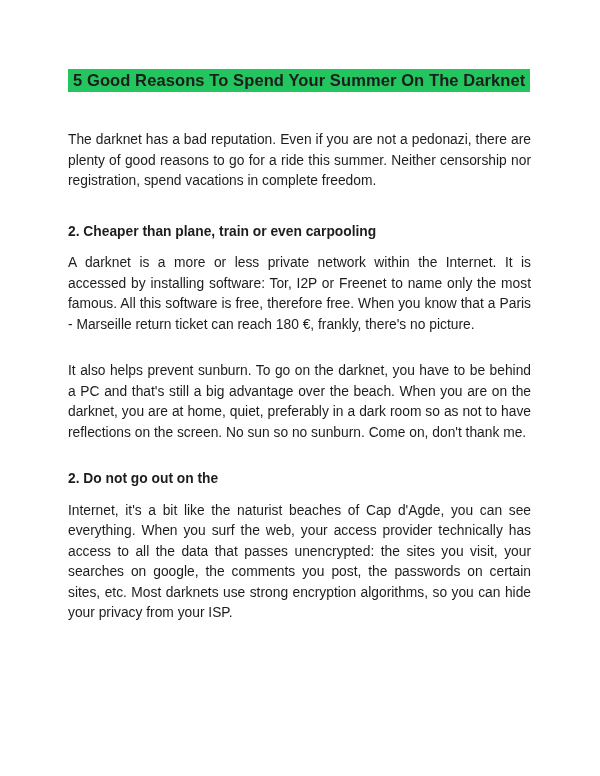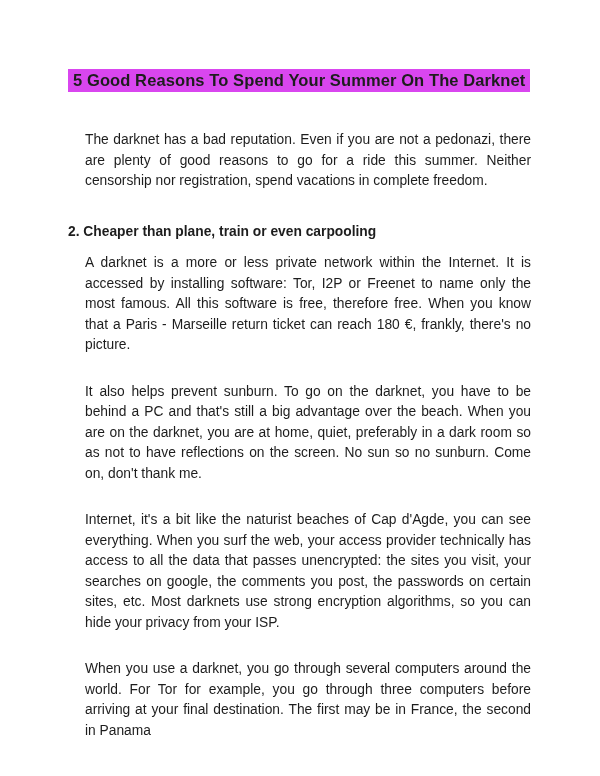--- a/index.html
+++ b/index.html
@@ -21,25 +21,25 @@
   }
   .title {
     margin: 0 0 37px 0;
     font-size: 16.5px;
     font-weight: bold;
     line-height: 25px;
     letter-spacing: 0.1px;
     white-space: nowrap;
   }
   .title .hl {
-    background: #d946ef;
+    background: #22c55e;
     padding: 2px 5px 3px 5px;
   }
   .para {
-    margin: 0 0 26px 17px;
+    margin: 0 0 26px 0;
     font-size: 13.8px;
     line-height: 20.5px;
     text-align: justify;
     text-justify: inter-word;
   }
   .para.intro {
     margin-bottom: 30px;
   }
   .heading {
     margin: 0 0 11px 0;
@@ -59,18 +59,18 @@
   <h1 class="title"><span class="hl">5 Good Reasons To Spend Your Summer On The Darknet</span></h1>
 
   <p class="para intro">The darknet has a bad reputation. Even if you are not a pedonazi, there are plenty of good reasons to go for a ride this summer. Neither censorship nor registration, spend vacations in complete freedom.</p>
 
   <h2 class="heading">2. Cheaper than plane, train or even carpooling</h2>
 
   <p class="para">A darknet is a more or less private network within the Internet. It is accessed by installing software: Tor, I2P or Freenet to name only the most famous. All this software is free, therefore free. When you know that a Paris - Marseille return ticket can reach 180 €, frankly, there's no picture.</p>
 
   <p class="para">It also helps prevent sunburn. To go on the darknet, you have to be behind a PC and that's still a big advantage over the beach. When you are on the darknet, you are at home, quiet, preferably in a dark room so as not to have reflections on the screen. No sun so no sunburn. Come on, don't thank me.</p>
 
+  <h2 class="heading">2. Do not go out on the</h2>
 
   <p class="para">Internet, it's a bit like the naturist beaches of Cap d'Agde, you can see everything. When you surf the web, your access provider technically has access to all the data that passes unencrypted: the sites you visit, your searches on google, the comments you post, the passwords on certain sites, etc. Most darknets use strong encryption algorithms, so you can hide your privacy from your ISP.</p>
 
-  <p class="para last">When you use a darknet, you go through several computers around the world. For Tor for example, you go through three computers before arriving at your final destination. The first may be in France, the second in Panama</p>
 
 </div>
 
 </body></html>

